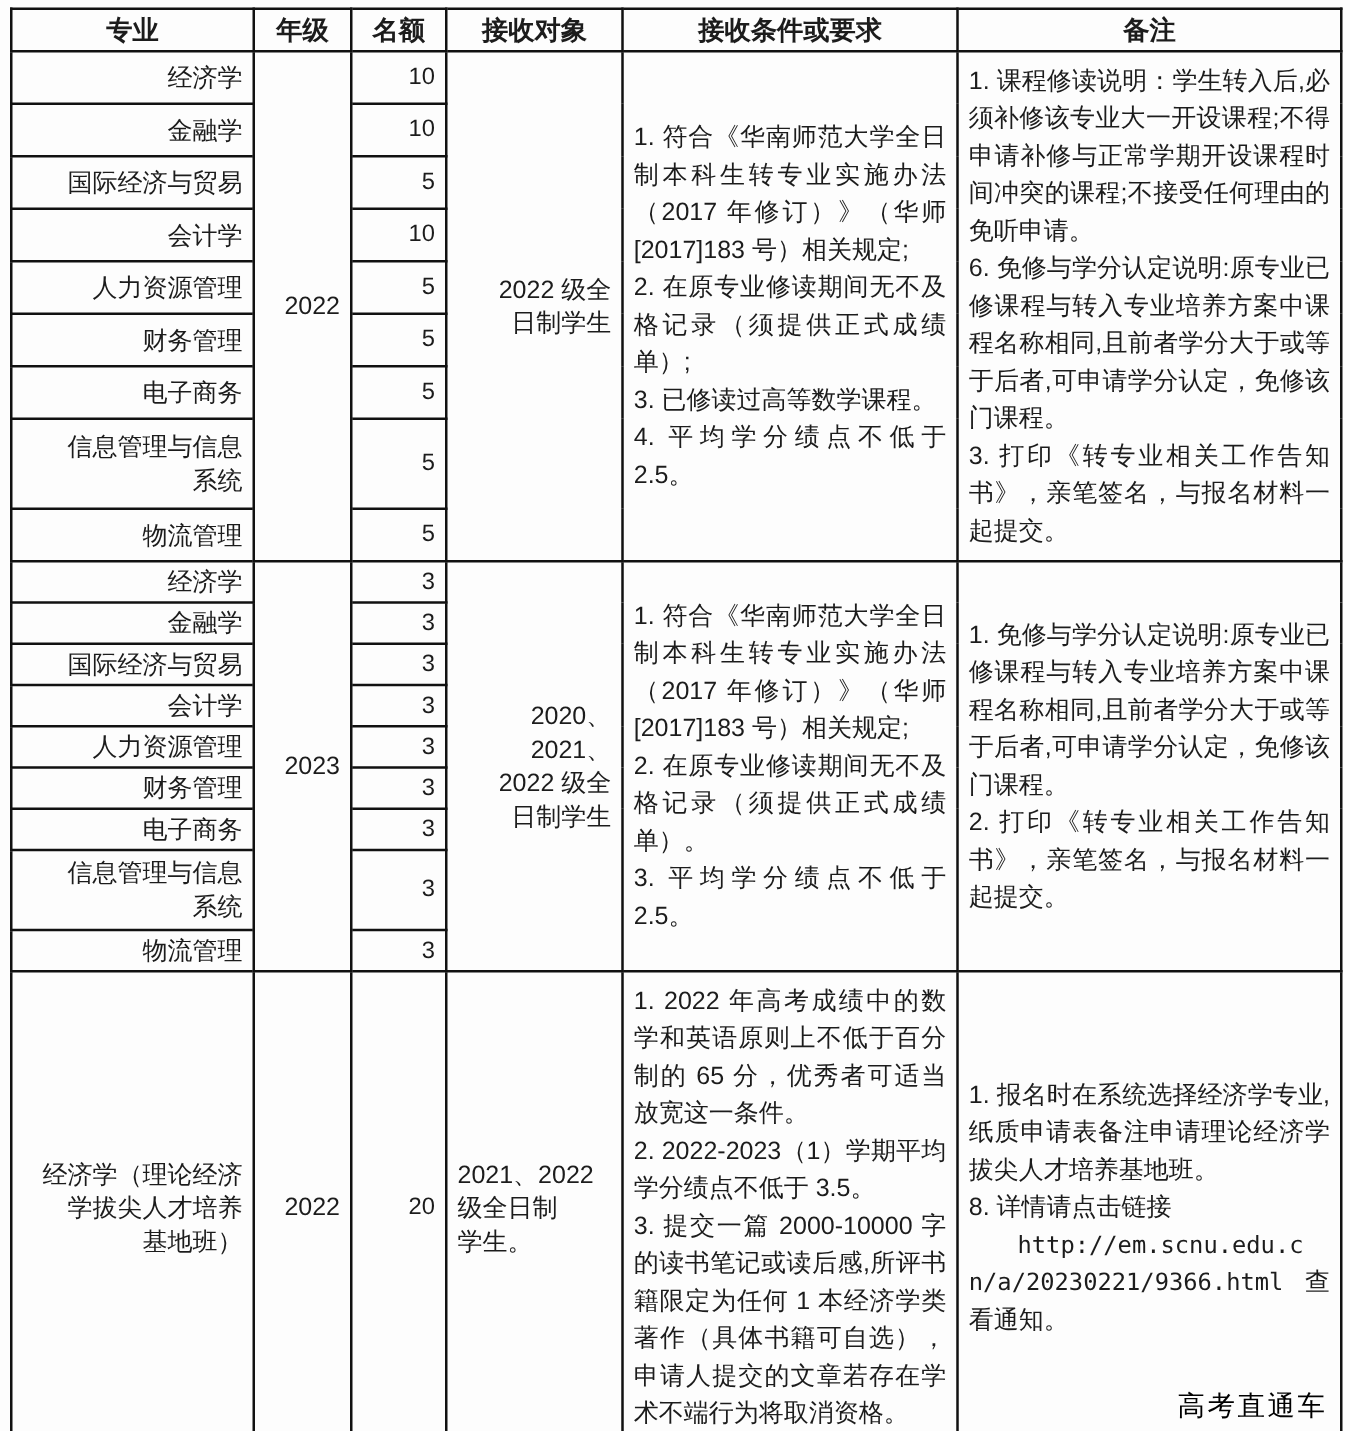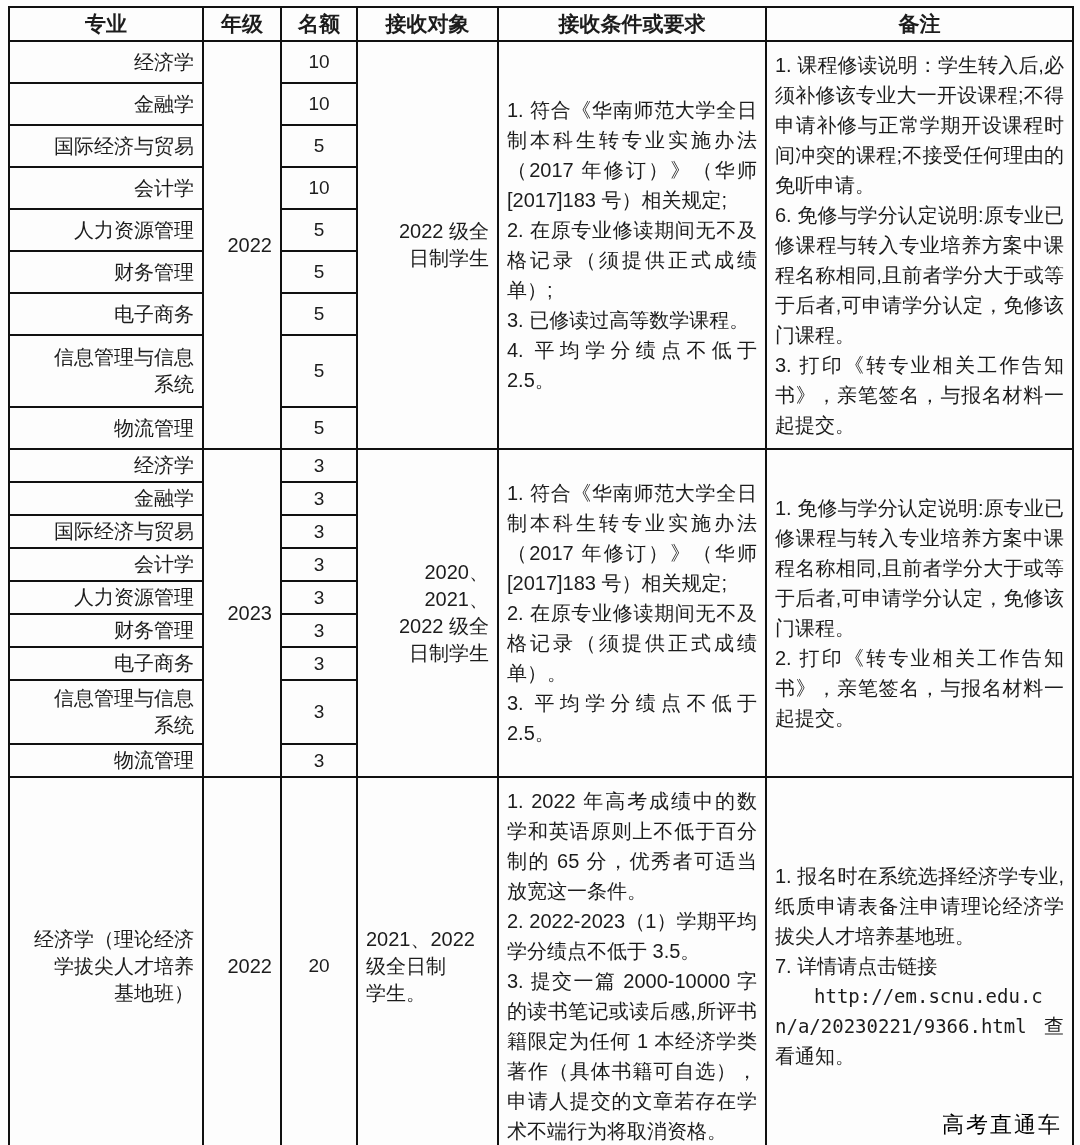--- a/index.html
+++ b/index.html
@@ -33,21 +33,21 @@
     font-weight: bold;
     text-align: center;
     height: 22px;
     padding: 2px 2px;
   }
   td.center {
     text-align: right;
     font-size: 20px;
   }
   td.num {
-    text-align: center;
+    text-align: right;
     font-size: 19px;
   }
   td.longtext {
     text-align: justify;
     font-size: 20px;
     line-height: 30px;
     vertical-align: middle;
     padding: 6px 9px;
   }
   .pre { white-space: pre-line; }
@@ -200,20 +200,20 @@
         <td class="center">2022</td>
         <td class="num">20</td>
         <td class="center pre" style="text-align:left;">2021、2022
 级全日制
 学生。</td>
         <td class="longtext pre">1. 2022 年高考成绩中的数学和英语原则上不低于百分制的 65 分，优秀者可适当放宽这一条件。
 2. 2022-2023（1）学期平均学分绩点不低于 3.5。
 3. 提交一篇 2000-10000 字的读书笔记或读后感,所评书籍限定为任何 1 本经济学类著作（具体书籍可自选），申请人提交的文章若存在学术不端行为将取消资格。</td>
         <td class="longtext notes-g3">
           <div class="pre">1. 报名时在系统选择经济学专业,纸质申请表备注申请理论经济学拔尖人才培养基地班。</div>
-          <div>7. 详情请点击链接</div>
+          <div>8. 详情请点击链接</div>
           <div><span class="link-url">http://em.scnu.edu.cn/a/20230221/9366.html</span><span> 查看通知。</span></div>
           <span class="watermark">高考直通车</span>
         </td>
       </tr>
     </tbody>
   </table>
 </div>
 
 </body></html>

